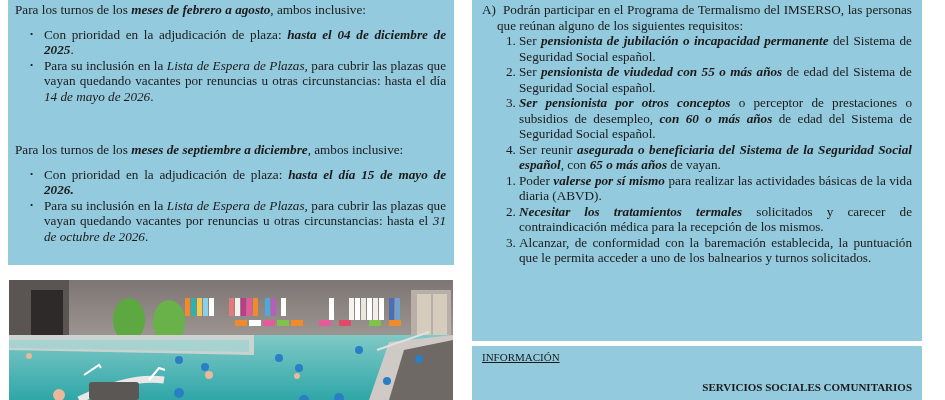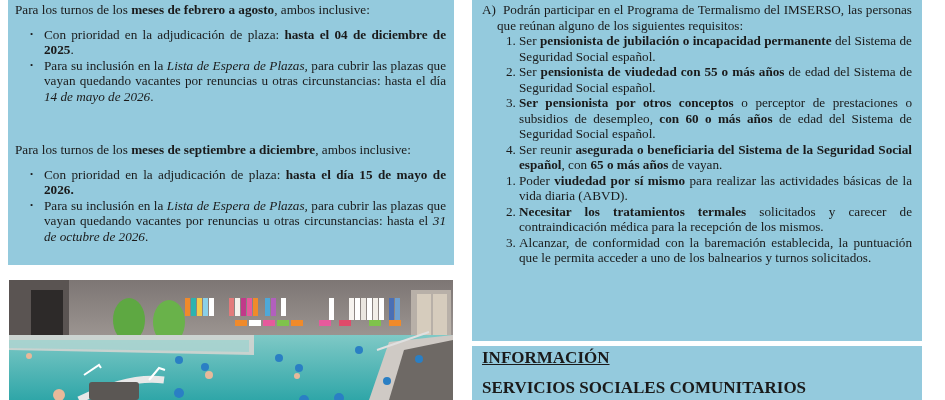--- a/index.html
+++ b/index.html
@@ -13,25 +13,25 @@
   .intro { margin-bottom:9px; }
   ul.dot { list-style:none; margin:0; padding:0 0 0 21px; }
   ul.dot li { position:relative; font-size:13.2px; line-height:15.5px; text-align:justify; padding-left:8px; }
   ul.dot li::before { content:"•"; position:absolute; left:-6px; top:0; font-size:9px; }
   .gap { height:38px; }
   ol { margin:0; padding:0 0 0 24px; list-style:none; }
   ol li { position:relative; font-size:13.2px; line-height:15.5px; text-align:justify; padding-left:13px; }
   ol li .num { position:absolute; left:0; top:0; }
   .secA { padding-left:15px; text-indent:-15px; text-align:justify; }
   .secB { margin-top:11px; margin-bottom:9px; }
-  b { font-weight:bold; }
+  b { font-weight:bold;font-style:italic; }
   i { font-style:italic;margin-top:7px; }
   #photo { position:absolute; left:9px; top:280px; width:444px; height:120px; overflow:hidden; background:#8c8784; }
-  .info-title { text-decoration:underline; font-size:17px;font-weight:bold; }
-  .info-sub { text-align:left; font-weight:bold; font-size:17px; margin-top:14px; }
+  .info-title { text-decoration:underline; font-size:11px; }
+  .info-sub { text-align:right; font-weight:bold; font-size:11px; margin-top:14px; }
 </style>
 </head>
 <body>
 
 <div class="box" id="left-box">
   <p class="intro">
     <span>Para los turnos de los </span><b>meses de febrero a agosto</b><span>, ambos inclusive:</span>
   </p>
   <ul class="dot">
     <li>
@@ -157,21 +157,21 @@
       <b>Ser pensionista por otros conceptos</b><span> o perceptor de prestaciones o subsidios de desempleo, </span><b>con 60 o más años</b><span> de edad del Sistema de Seguridad Social español.</span>
     </li>
     <li>
       <span class="num">4.</span>
       <span>Ser reunir </span><b>asegurada o beneficiaria del Sistema de la Seguridad Social español</b><span>, con </span><b>65 o más años</b><span> de vayan.</span>
     </li>
   </ol>
   <ol>
     <li>
       <span class="num">1.</span>
-      <span>Poder </span><b>viudedad por sí mismo</b><span> para realizar las actividades básicas de la vida diaria (ABVD).</span>
+      <span>Poder </span><b>valerse por sí mismo</b><span> para realizar las actividades básicas de la vida diaria (ABVD).</span>
     </li>
     <li>
       <span class="num">2.</span>
       <b>Necesitar los tratamientos termales</b><span> solicitados y carecer de contraindicación médica para la recepción de los mismos.</span>
     </li>
     <li>
       <span class="num">3.</span>
       <span>Alcanzar, de conformidad con la baremación establecida, la puntuación que le permita acceder a uno de los balnearios y turnos solicitados.</span>
     </li>
   </ol>

